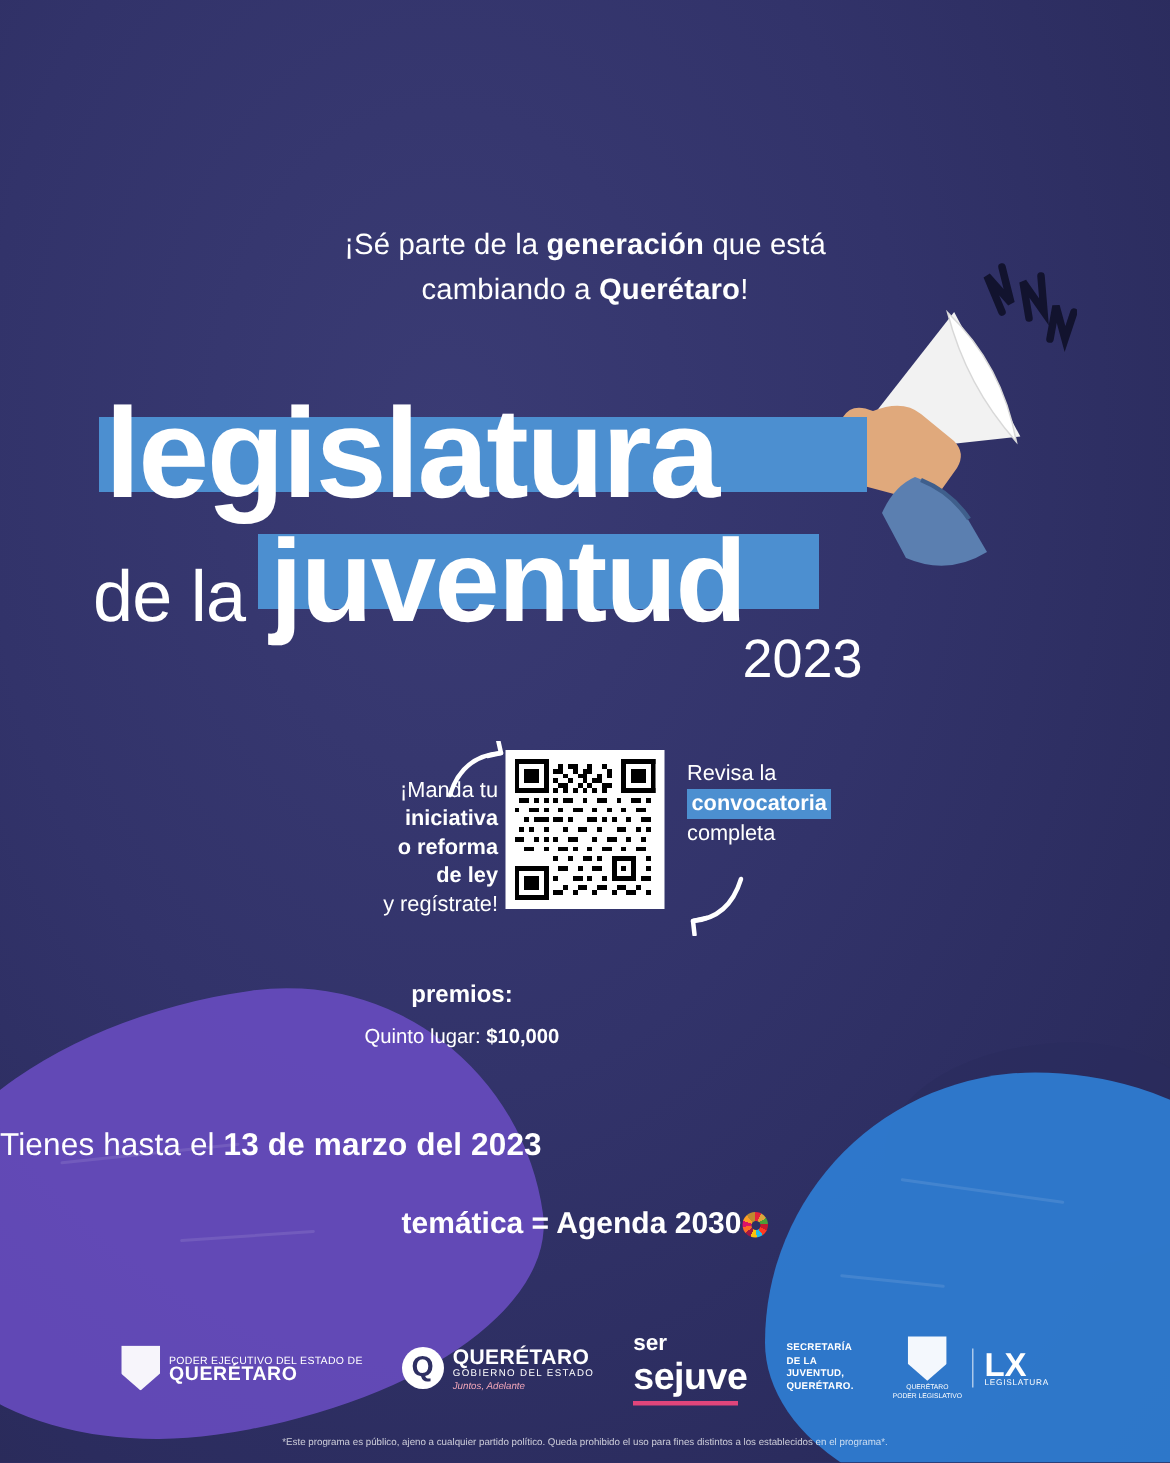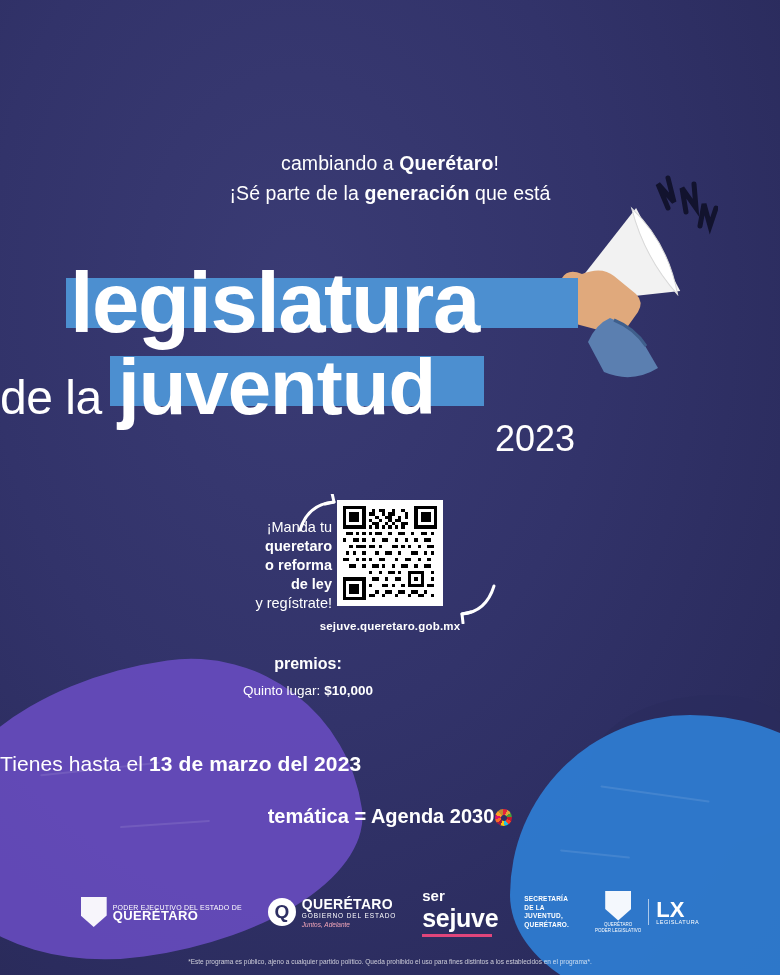--- a/index.html
+++ b/index.html
@@ -74,20 +74,21 @@
     font-size: 85px;
     font-weight: 700;
     color: #ffffff;
     letter-spacing: -1.5px;
     line-height: 90px;
     padding-left: 4px;
   }
   .title-row2 {
     position: relative;
     margin-top: -6px;
+    margin-left: 62px;
     display: inline-block;
     white-space: nowrap;
   }
   .word-dela {
     font-size: 48px;
     font-weight: 300;
     color: #ffffff;
     letter-spacing: -.5px;
     vertical-align: baseline;
   }
@@ -237,24 +238,24 @@
   <div class="blob blob-dark"></div>
   <div class="blob blob-purple"></div>
   <div class="blob blob-blue"></div>
   <div class="blob-streak" style="left:40px;  bottom:205px; width:120px; transform:rotate(-6deg);"></div>
   <div class="blob-streak" style="left:120px; bottom:150px; width:90px;  transform:rotate(-4deg);"></div>
   <div class="blob-streak" style="right:70px; bottom:180px; width:110px; transform:rotate(8deg);"></div>
   <div class="blob-streak" style="right:150px;bottom:120px; width:70px;  transform:rotate(6deg);"></div>
 
   <div class="tagline">
     <div>
+      <span>¡Sé parte de la </span><b>generación</b><span> que está</span>
+    </div>
+    <div>
       <span>cambiando a </span><b>Querétaro</b><span>!</span>
-    </div>
-    <div>
-      <span>¡Sé parte de la </span><b>generación</b><span> que está</span>
     </div>
   </div>
 
   <div class="megaphone">
     <svg viewBox="0 0 200 210" width="200" height="210">
 
       <g stroke="#12132e" stroke-width="5" stroke-linecap="round" fill="none">
         <path d="M150 40 L140 16 L156 34 L150 10"></path>
         <path d="M168 44 L164 20 L178 40 L176 16"></path>
         <path d="M182 58 L186 36 L192 58 L198 40"></path>
@@ -286,21 +287,21 @@
         <span class="word-juv">juventud</span>
       </span>
     </div>
   </div>
   <div class="year">2023</div>
 
   <div class="qr-section">
 
     <div class="left-copy">
       <div>¡Manda tu</div>
-      <b>queretaro</b>
+      <b>iniciativa</b>
       <div><b>o reforma</b></div>
       <div><b>de ley</b></div>
       <div>y regístrate!</div>
     </div>
 
     <div class="arrow" style="left:296px; top:-6px;">
       <svg width="48" height="42" viewBox="0 0 48 42">
         <path d="M4 36 q8 -26 34 -28" stroke="#ffffff" stroke-width="3" fill="none" stroke-linecap="round"></path>
         <path d="M38 8 l-2 -9 M38 8 l-9 2" stroke="#ffffff" stroke-width="3" fill="none" stroke-linecap="round"></path>
       </svg>
@@ -439,29 +440,33 @@
           <rect x="8" y="27" width="2" height="1"></rect>
             <rect x="12" y="27" width="1" height="1"></rect>
           <rect x="16" y="27" width="1" height="1"></rect>
             <rect x="20" y="27" width="1" height="1"></rect>
           <rect x="23" y="27" width="2" height="1"></rect>
             <rect x="27" y="27" width="1" height="1"></rect>
         </g>
       </svg>
     </div>
 
+    <div class="right-copy">
+      <div>Revisa la</div>
+      <div><span class="hl">convocatoria</span></div>
+      <div>completa</div>
+    </div>
 
     <div class="arrow" style="left:452px; top:82px;">
       <svg width="46" height="42" viewBox="0 0 46 42">
         <path d="M42 4 q-8 26 -32 28" stroke="#ffffff" stroke-width="3" fill="none" stroke-linecap="round"></path>
         <path d="M10 32 l1 9 M10 32 l9 -2" stroke="#ffffff" stroke-width="3" fill="none" stroke-linecap="round"></path>
       </svg>
     </div>
 
-    <div class="qr-url">sejuve.queretaro.gob.mx</div>
   </div>
 
   <div class="prizes">
     <div class="prizes-title">premios:</div>
     <div class="prize-grid">
       <div class="prize-row prize-center">
         <span class="prize-cell prize-center" style="min-width:0">
           <span>Quinto lugar:</span>
           <b>$10,000</b>
         </span>

